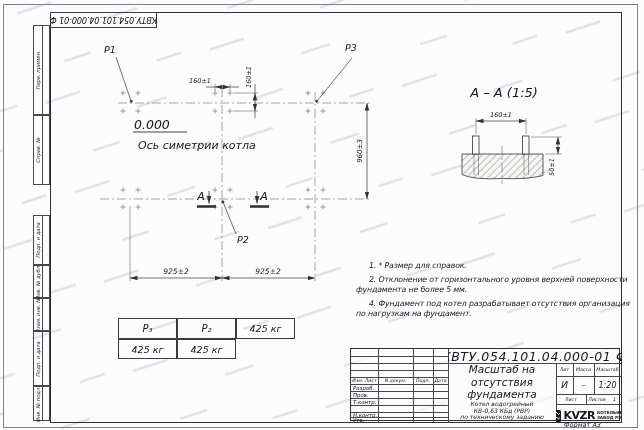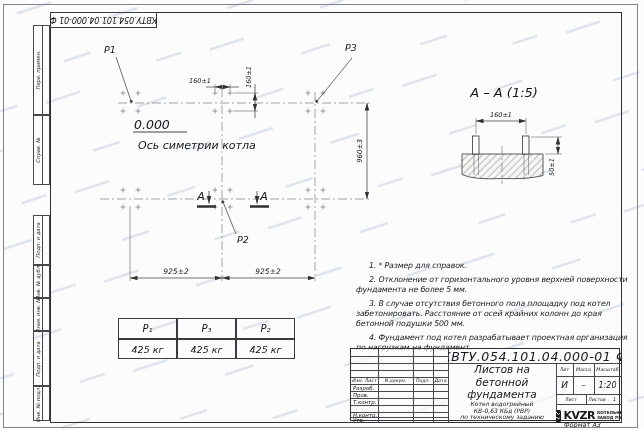--- a/index.html
+++ b/index.html
@@ -208,26 +208,24 @@
         <path d="M558,137 V154" marker-start="url(#ar)" marker-end="url(#ar)"></path>
       </g>
       <text x="501" y="117" font-size="6.5" text-anchor="middle">160±1</text>
       <text transform="translate(554,167) rotate(-90)" font-size="6.5" text-anchor="middle">50±1</text>
     </g>
   </svg>
 
   <div class="notes">
     <p><span>1.</span> <span>* Размер для справок.</span></p>
     <p><span>2.</span> <span>Отклонение от горизонтального уровня верхней поверхности фундамента не более 5 мм.</span></p>
-    <p><span>3.</span> <span>В случае отсутствия бетонного пола площадку под котел забетонировать. Расстояние от осей крайних колонн до края бетонной подушки 500 мм.</span></p>
-    <p><span>4.</span> <span>Фундамент под котел разрабатывает проектная организация по нагрузкам на фундамент.</span></p>
+    <p><span>4.</span> <span>Фундамент под котел разрабатывает отсутствия организация по нагрузкам на фундамент.</span></p>
   </div>
 
   <div class="load-table">
-    <div class="lt-h">Р₁</div>
     <div class="lt-h">Р₃</div>
     <div class="lt-h">Р₂</div>
     <div class="lt-v">425 кг</div>
     <div class="lt-v">425 кг</div>
     <div class="lt-v">425 кг</div>
   </div>
 
   <div class="tb">
 
     <div class="vl" style="left:27px;top:0;height:73px;"></div>
@@ -260,22 +258,22 @@
     <div class="cell lbl" style="left:62px;top:28px;width:20px;height:7px;">Подп.</div>
     <div class="cell lbl" style="left:82px;top:28px;width:15px;height:7px;">Дата</div>
 
     <div class="cell sig" style="left:0;top:35px;width:27px;height:7px;">Разраб.</div>
     <div class="cell sig" style="left:0;top:42px;width:27px;height:7px;">Пров.</div>
     <div class="cell sig" style="left:0;top:49px;width:27px;height:7px;">Т.контр.</div>
     <div class="cell sig" style="left:0;top:63px;width:27px;height:5px;">Н.контр.</div>
     <div class="cell sig" style="left:0;top:68px;width:27px;height:5px;">Утв.</div>
 
     <div class="cell doc-title" style="left:97px;top:14px;width:108px;height:38px;">
-      <span>Листов на</span>
-      <span>бетонной</span>
+      <span>Масштаб на</span>
+      <span>отсутствия</span>
       <span>фундамента</span>
     </div>
     <div class="cell doc-sub" style="left:97px;top:51px;width:108px;height:22px;">
       <span>Котел водогрейный</span>
       <span>КВ-0,63 КБд (РВР)</span>
       <span>по техническому заданию</span>
     </div>
 
     <div class="cell lbl" style="left:205px;top:14px;width:17px;height:13px;">Лит</div>
     <div class="cell lbl" style="left:222px;top:14px;width:21px;height:13px;">Масса</div>

